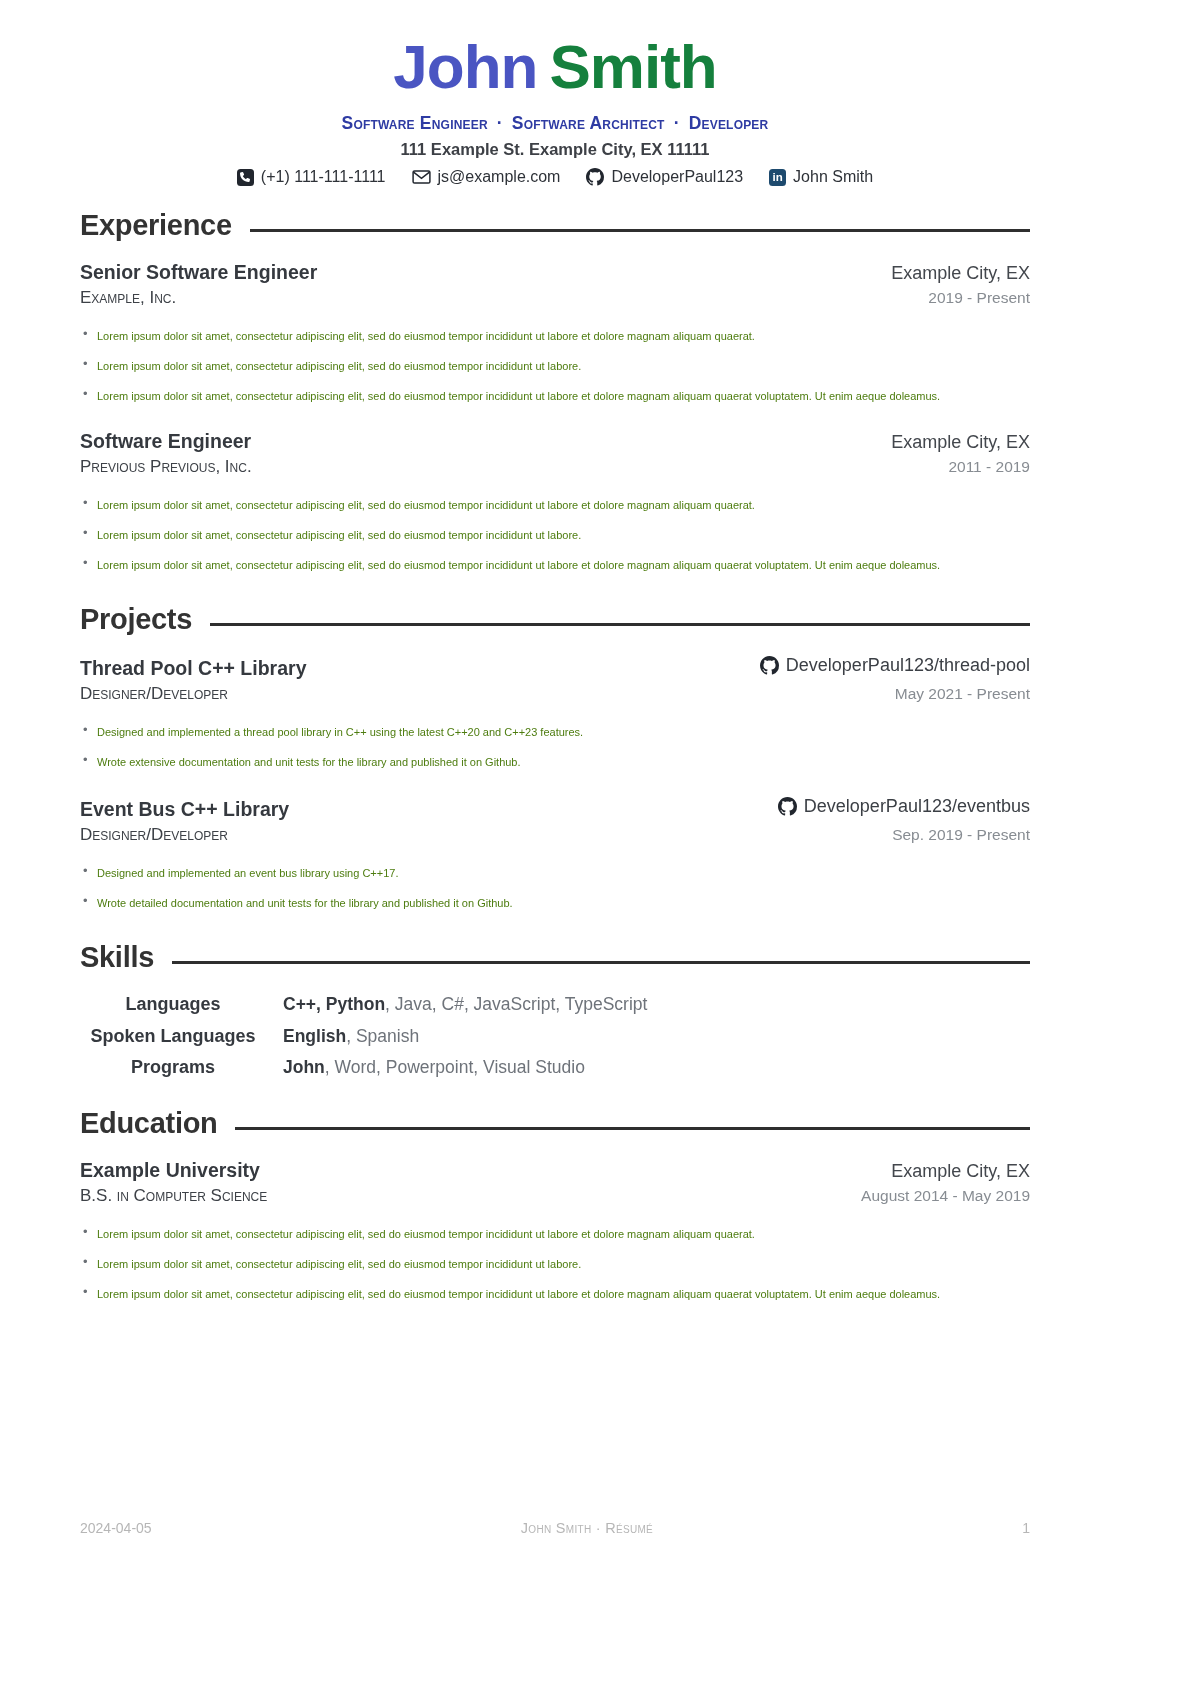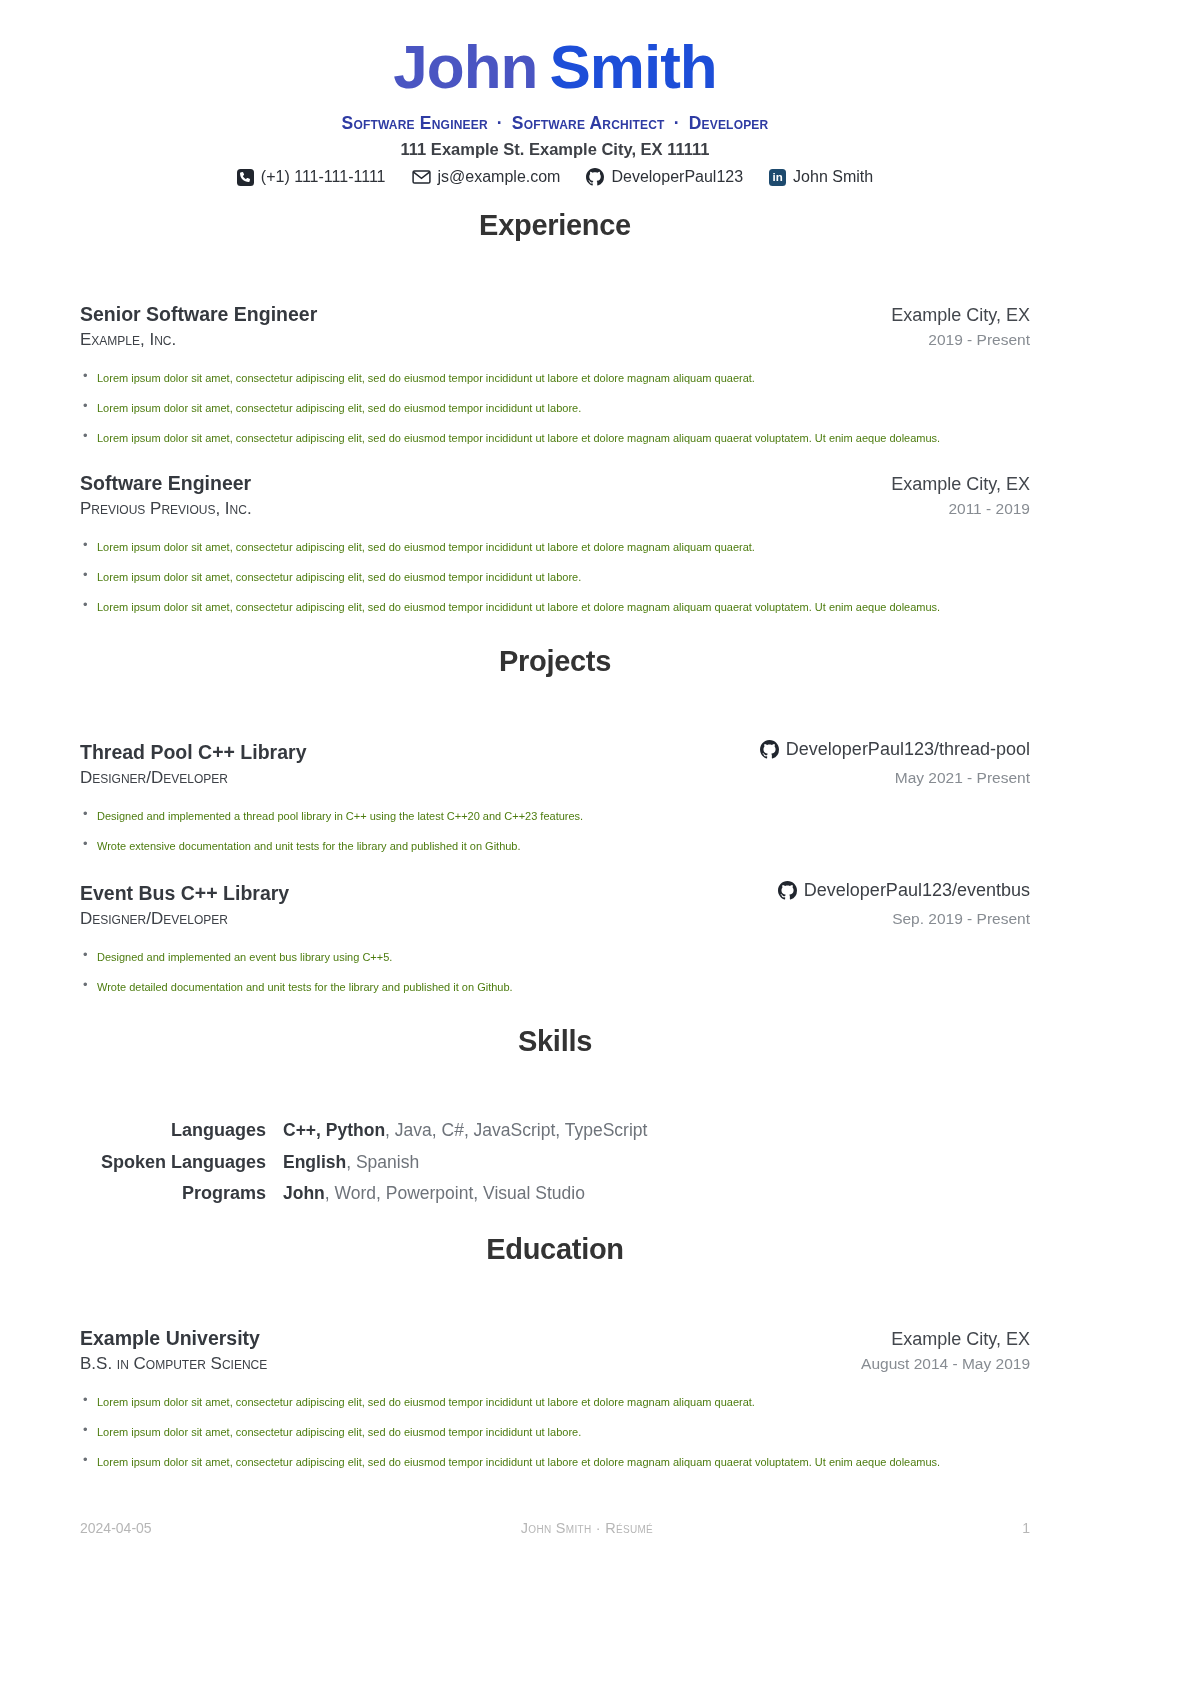--- a/index.html
+++ b/index.html
@@ -10,57 +10,57 @@
     padding:34px 161px 0 80px;
     background:#fff;
     font-family:"Liberation Sans","DejaVu Sans",sans-serif;
     color:#3c4046;
     overflow:hidden;
   }
   
   .header{text-align:center;}
   .name{margin:0;font-size:62px;line-height:1.05;letter-spacing:-1px;}
   .name .first{font-weight:700;color:var(--name-accent,#4a55c2);text-align:center;}
-  .name .last{font-weight:700;color:#1d4ed8;margin-left:12px;}
+  .name .last{font-weight:700;color:#15803d;margin-left:12px;}
   .taglines{margin-top:14px;font-variant:small-caps;font-size:17.5px;font-weight:600;
     color:var(--tagline-accent,#2e3ba3);letter-spacing:.2px;}
   .tag-sep{margin:0 9px;}
   .address{margin-top:6px;font-size:16.5px;font-weight:700;color:#3d4046;}
   .contacts{margin-top:9px;display:flex;justify-content:center;align-items:center;gap:26px;
     font-size:16px;color:#2e3238;}
   .contact-item{display:inline-flex;align-items:center;gap:7px;cursor:pointer;}
   .badge{width:17px;height:17px;border-radius:3.5px;background:var(--icon-dark,#21262e);
     display:inline-flex;align-items:center;justify-content:center;flex:none;}
   .li-badge{background:var(--linkedin-bg,#1d4a6e);color:#fff;font-weight:700;font-size:11.5px;
     font-family:"Liberation Sans",sans-serif;}
   .li-badge::after{content:"in";line-height:1;margin-top:1px;}
   .flat-ico{display:inline-flex;align-items:center;flex:none;}
   .flat-ico svg{display:block;}
   
   .sec{margin-top:23px;}
-  .sec-head{display:flex;align-items:center;gap:32px;flex-direction:column;}
+  .sec-head{display:flex;align-items:center;gap:18px;}
   .sec-head h2{margin:0;font-size:29px;font-weight:700;color:#333;letter-spacing:-.3px;}
   .rule{flex:1;height:3px;background:#2f2f2f;margin-top:10px;}
   
   .entry{margin-top:19px;}
   .erow{display:flex;justify-content:space-between;align-items:baseline;}
   .etitle{font-size:19.5px;font-weight:700;color:#35393f;}
   .eloc{font-size:18px;color:#43474d;}
   .row2{margin-top:4px;}
   .eorg{font-variant:small-caps;font-size:17px;font-weight:500;color:#3d4147;}
   .edates{font-size:15.5px;color:#878c92;}
   .erepo{display:inline-flex;align-items:center;gap:7px;font-size:18px;color:#3b3f45;cursor:pointer;}
   .bullets{list-style:none;margin:13px 0 0;padding:0;color:#4d7c0f;font-size:11px;line-height:30px;
     hyphens:auto;}
   .bullets li{position:relative;padding-left:17px;}
   .bullets li::before{content:"•";position:absolute;left:3px;top:0;font-size:13px;line-height:25px;color:#6a6f75;}
   
   .skills-body{margin-top:15px;}
   .skill-row{display:flex;align-items:baseline;line-height:31.5px;}
-  .skill-label{width:186px;text-align:right;font-weight:700;font-size:18px;color:#35393f;flex:none;}
+  .skill-label{width:186px;text-align:center;font-weight:700;font-size:18px;color:#35393f;flex:none;}
   .skill-value{margin-left:17px;font-size:17.5px;color:#6e737a;}
   .skill-value strong{color:#35393f;font-weight:700;}
   
   .footer{position:absolute;left:80px;right:161px;bottom:148px;
     display:flex;justify-content:space-between;align-items:baseline;
     color:var(--footer-text,#b6b6b6);font-size:14px;}
   .footer-center{font-variant:small-caps;font-size:14.5px;letter-spacing:.3px;}
 </style>
 </head>
 <body>
@@ -185,21 +185,21 @@
               </svg>
           </span>
           <span>DeveloperPaul123/eventbus</span>
         </span>
       </div>
       <div class="erow row2">
         <span class="eorg">Designer/Developer</span>
         <span class="edates">Sep. 2019 - Present</span>
       </div>
       <ul class="bullets">
-        <li>Designed and implemented an event bus library using C++5.</li>
+        <li>Designed and implemented an event bus library using C++17.</li>
         <li>Wrote detailed documentation and unit tests for the library and published it on Github.</li>
       </ul>
     </div>
   </section>
 
   <section class="sec">
     <div class="sec-head">
       <h2>Skills</h2>
       <div class="rule"></div>
     </div>

